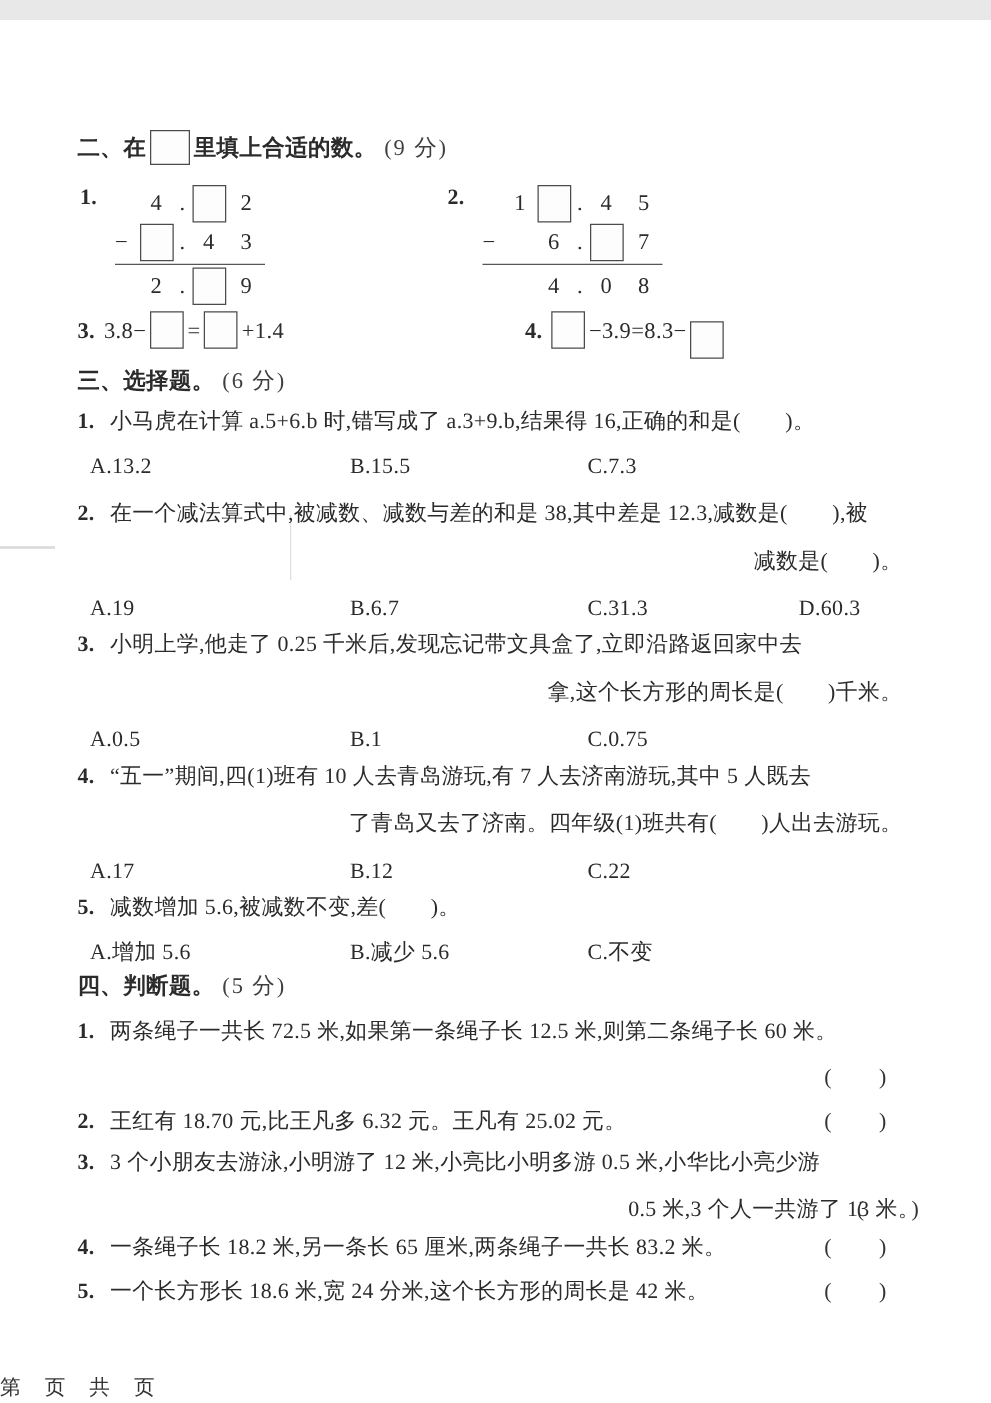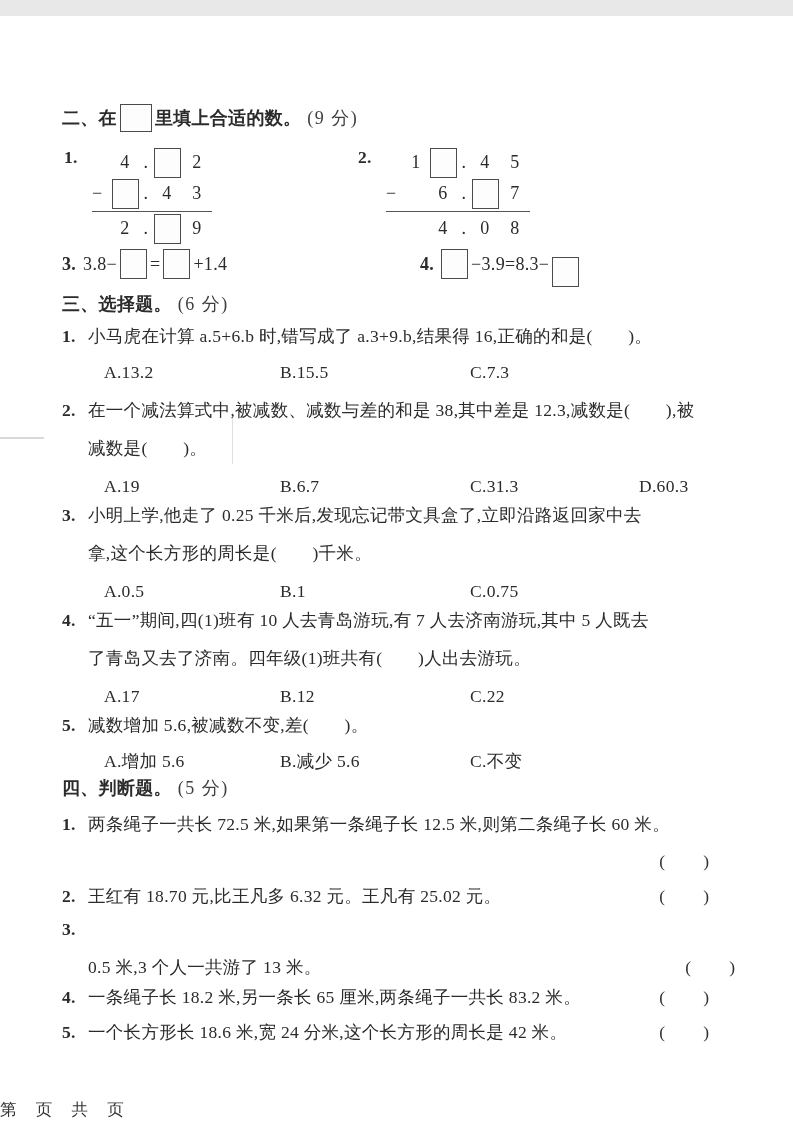--- a/index.html
+++ b/index.html
@@ -7,24 +7,24 @@
     position:relative;width:793px;height:1122px;margin:16px auto;
     background:#ffffff;color:#2b2b2b;
     font-family:"Liberation Serif","DejaVu Serif",serif;
     font-size:17.5px;letter-spacing:.3px;overflow:hidden;
   }
   .abs{position:absolute;}
   .head{font-size:18px;font-weight:600;display:flex;align-items:center;white-space:nowrap;}
   .head .score{margin-left:6px;font-weight:400;color:#3f3f3f;letter-spacing:1.5px;}
   .qnum{font-weight:700;flex:0 0 26px;}
   .q-line{display:flex;height:38px;line-height:25px;white-space:nowrap;}
-  .wrap-indent{padding-left:26px;}
+  .wrap-indent{padding-left:26px;justify-content:flex-end;}
   .opts{position:relative;height:30px;white-space:nowrap;}
   .opt{position:absolute;top:2px;}
-  .o0{left:42px}.o1{left:218px}.o2{left:408px}.o3{left:577px}
+  .o0{left:10px}.o1{left:218px}.o2{left:408px}.o3{left:577px}
   .blank-box{display:inline-block;width:25px;height:28px;border:1.6px solid #4b4b4b;background:#fdfdfd;vertical-align:-8px;}
   .hbox{width:30px;height:26px;margin:0 3px;vertical-align:-6px;}
   .drop{position:relative;top:8px;}
   .eqrow{display:flex;align-items:center;gap:3px;font-size:18px;white-space:nowrap;}
   .eqrow .qnum{flex:0 0 auto;margin-right:4px;}
   .vblock{display:flex;}
   .vcalc{margin-left:2px;}
   .vrow{display:flex;align-items:center;height:31px;font-size:18px;}
   .c{width:30px;text-align:center;}
   .c.sign{width:18px;text-align:left;}
@@ -235,20 +235,21 @@
     <div class="jrow">
       <span class="qnum">2.</span>
       <span>王红有 18.70 元,比王凡多 6.32 元。王凡有 25.02 元。</span>
       <span class="paren">(　　)</span>
     </div>
   </div>
 
   <div class="abs" style="left:62px;top:901px;">
     <div class="jrow">
       <span class="qnum">3.</span>
+      <span>3 个小朋友去游泳,小明游了 12 米,小亮比小明多游 0.5 米,小华比小亮少游</span>
     </div>
     <div class="jrow wrap-indent">
       <span>0.5 米,3 个人一共游了 13 米。</span>
       <span class="paren">(　　)</span>
     </div>
   </div>
 
   <div class="abs" style="left:62px;top:969px;">
     <div class="jrow">
       <span class="qnum">4.</span>

